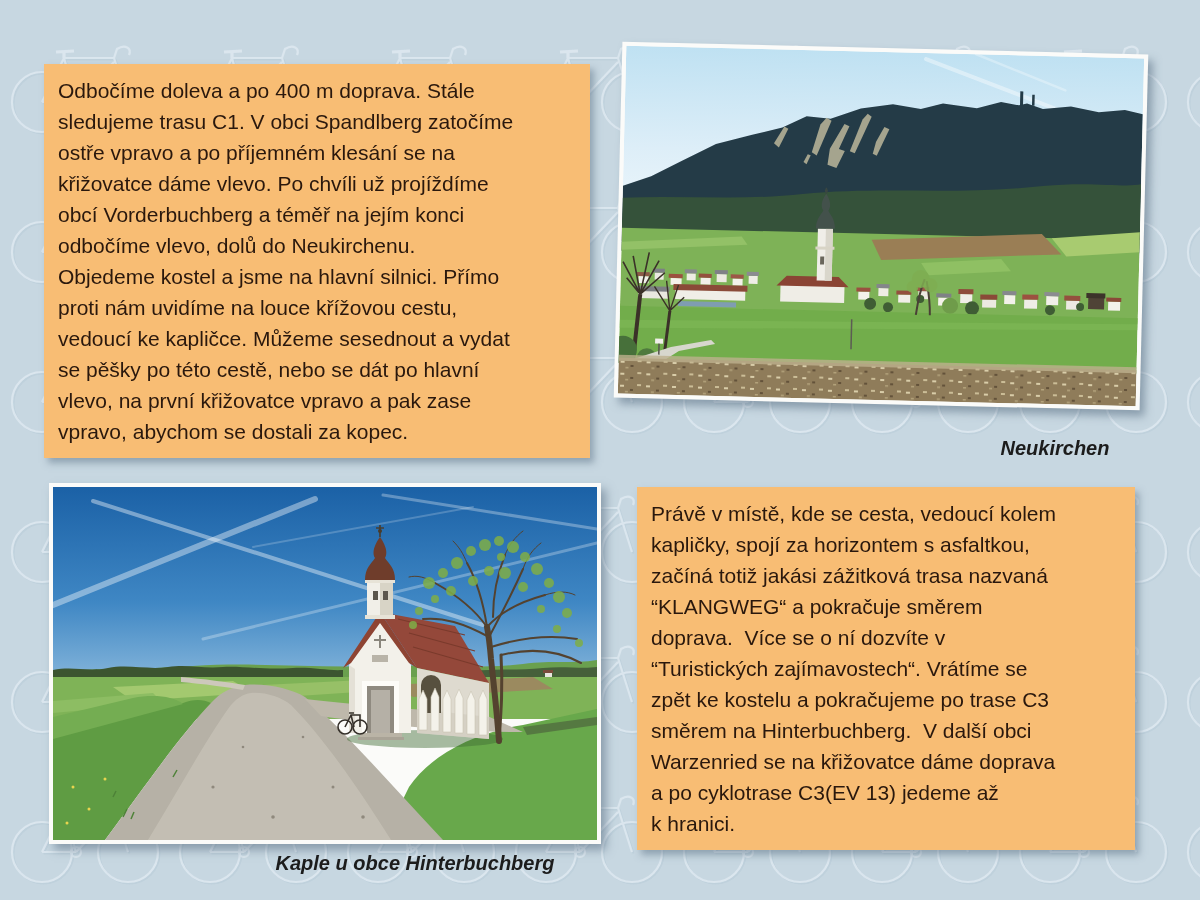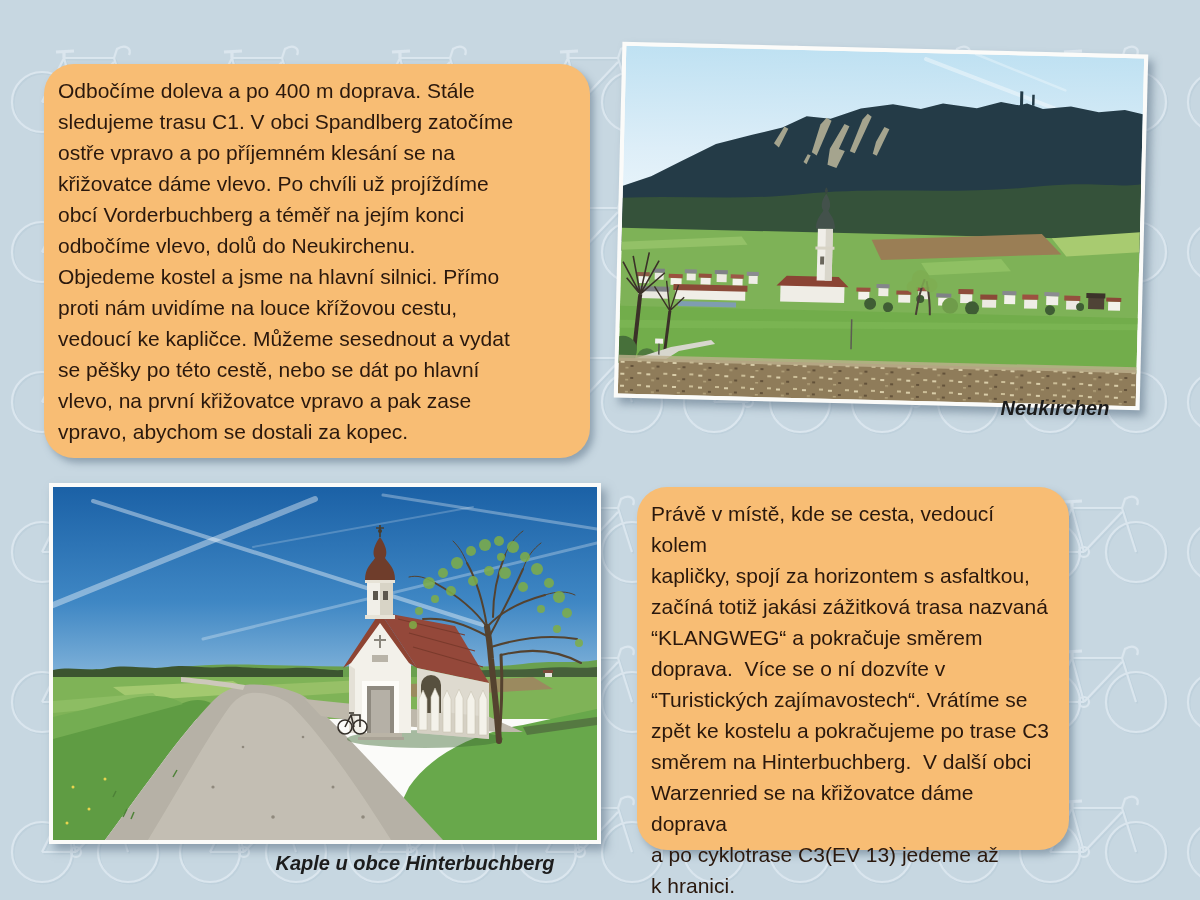--- a/index.html
+++ b/index.html
@@ -8,44 +8,43 @@
     background:#c7d7e1;
     font-family:"Liberation Sans", sans-serif;
   }
   .bg-pattern{position:absolute;left:0;top:0;z-index:0;}
   .layer{position:absolute;z-index:1;}
   .text-box{
     background:#f8bd74;
     box-shadow:4px 5px 7px rgba(90,112,131,0.5);
     padding:11px 14px;
     box-sizing:border-box;
-    border-radius:30px;
   }
   .text-box p{
     margin:0;
     font-size:21px;line-height:31px;
     color:#2a180d;
     white-space:pre-wrap;
   }
   .photo{
     background:#fbfbf9;
     padding:4px;
     box-shadow:5px 6px 9px rgba(88,110,130,0.55);
     box-sizing:border-box;
   }
   .photo svg{display:block;}
   .photo-neukirchen{left:618px;top:48px;width:526px;height:356px;transform:rotate(1.4deg);transform-origin:50% 50%;}
   .photo-chapel{left:49px;top:483px;width:552px;height:361px;}
   .box-intro{left:44px;top:64px;width:546px;height:394px;}
-  .box-klangweg{left:637px;top:487px;width:432px;height:363px;}
+  .box-klangweg{left:637px;top:487px;width:498px;height:363px;}
   .caption{
     font-size:20px;font-weight:bold;font-style:italic;
     color:#1c1c1c;text-align:center;
   }
-  .caption-neukirchen{left:940px;top:397px;width:230px;}
+  .caption-neukirchen{left:940px;top:437px;width:230px;}
   .caption-chapel{left:240px;top:852px;width:350px;}
 </style>
 </head>
 <body>
 
 <svg class="bg-pattern" width="1200" height="900" xmlns="http://www.w3.org/2000/svg">
   <defs>
     <pattern id="bikepat" width="168" height="150" patternUnits="userSpaceOnUse">
       <g fill="none" stroke="#a9c0cf" stroke-width="2" opacity="0.28" transform="translate(1.5,1.5)">
         <circle cx="42" cy="102" r="30"></circle>

